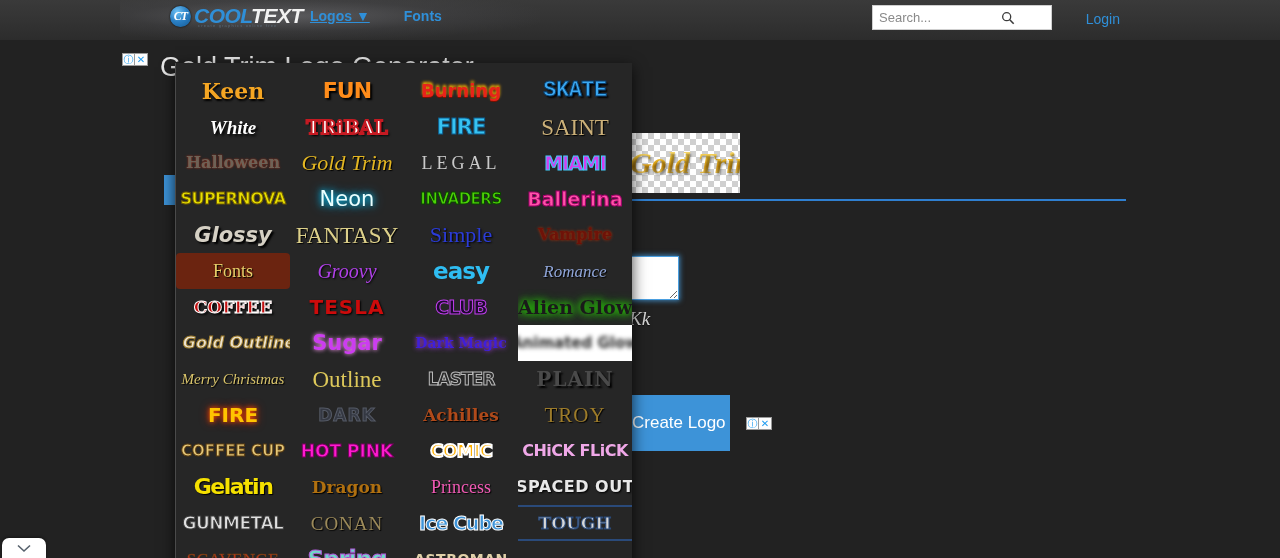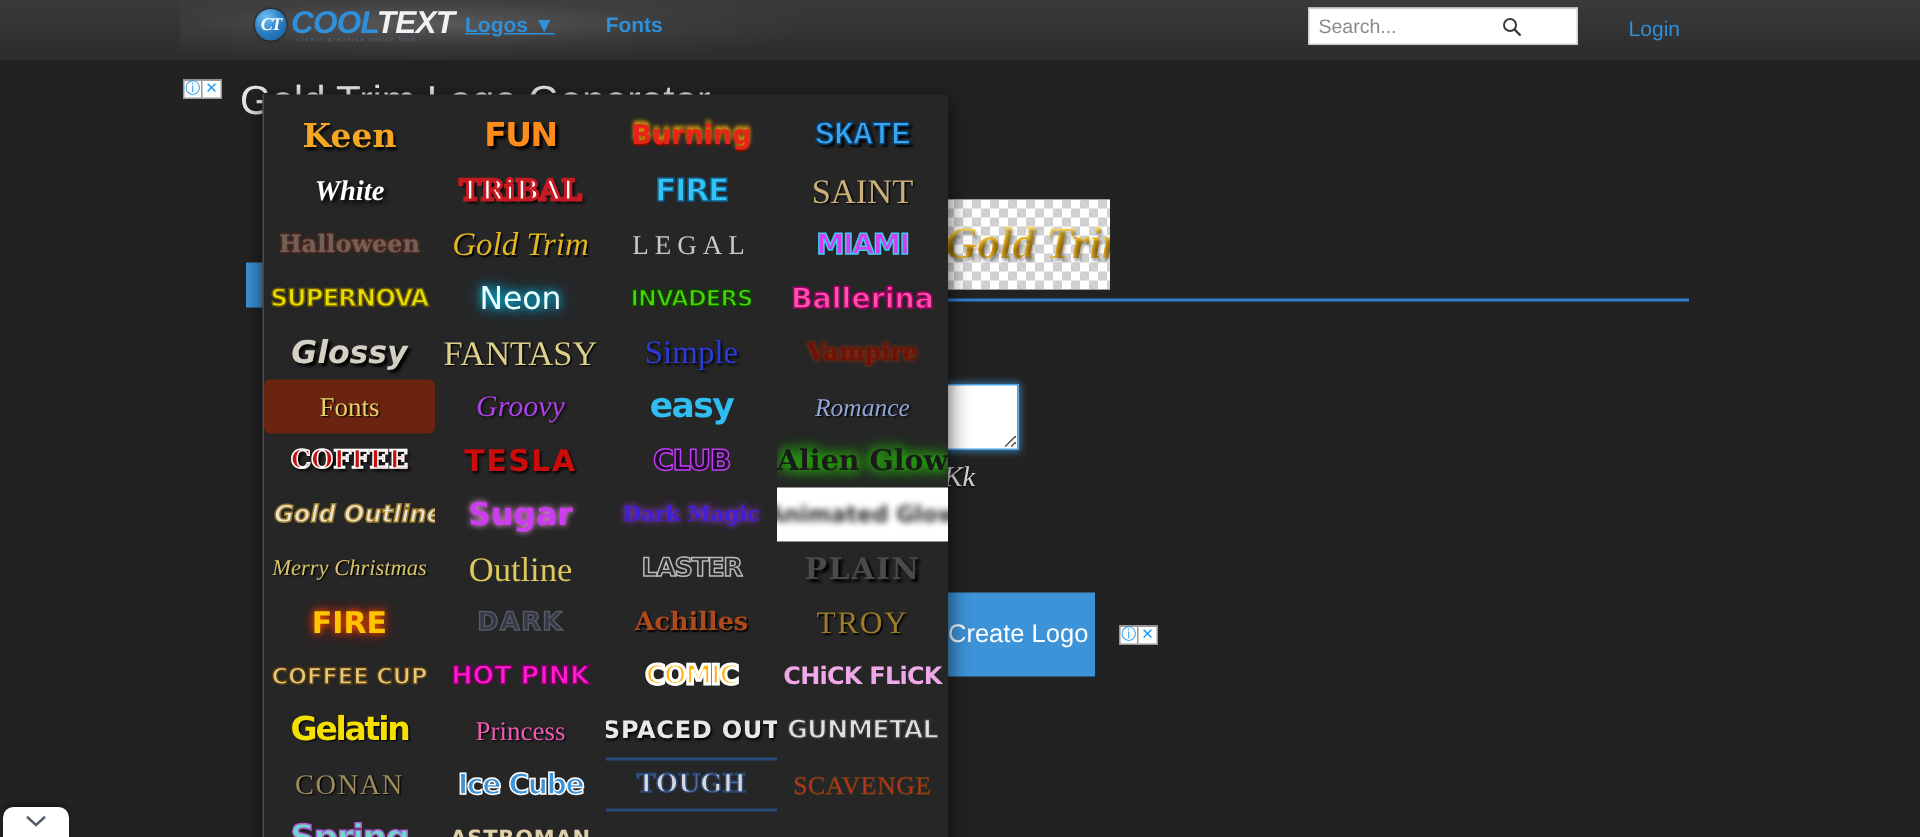--- a/index.html
+++ b/index.html
@@ -452,20 +452,23 @@
         </div>
         <div class="logo-cell s-comic">
           <span>COMIC</span>
         </div>
         <div class="logo-cell s-chickflick">
           <span>CHiCK FLiCK</span>
         </div>
         <div class="logo-cell s-gelatin">
           <span>Gelatin</span>
         </div>
+        <div class="logo-cell s-dragon">
+          <span>Dragon</span>
+        </div>
         <div class="logo-cell s-princess">
           <span>Princess</span>
         </div>
         <div class="logo-cell s-spacedout">
           <span>SPACED OUT</span>
         </div>
         <div class="logo-cell s-gunmetal">
           <span>GUNMETAL</span>
         </div>
         <div class="logo-cell s-conan">

